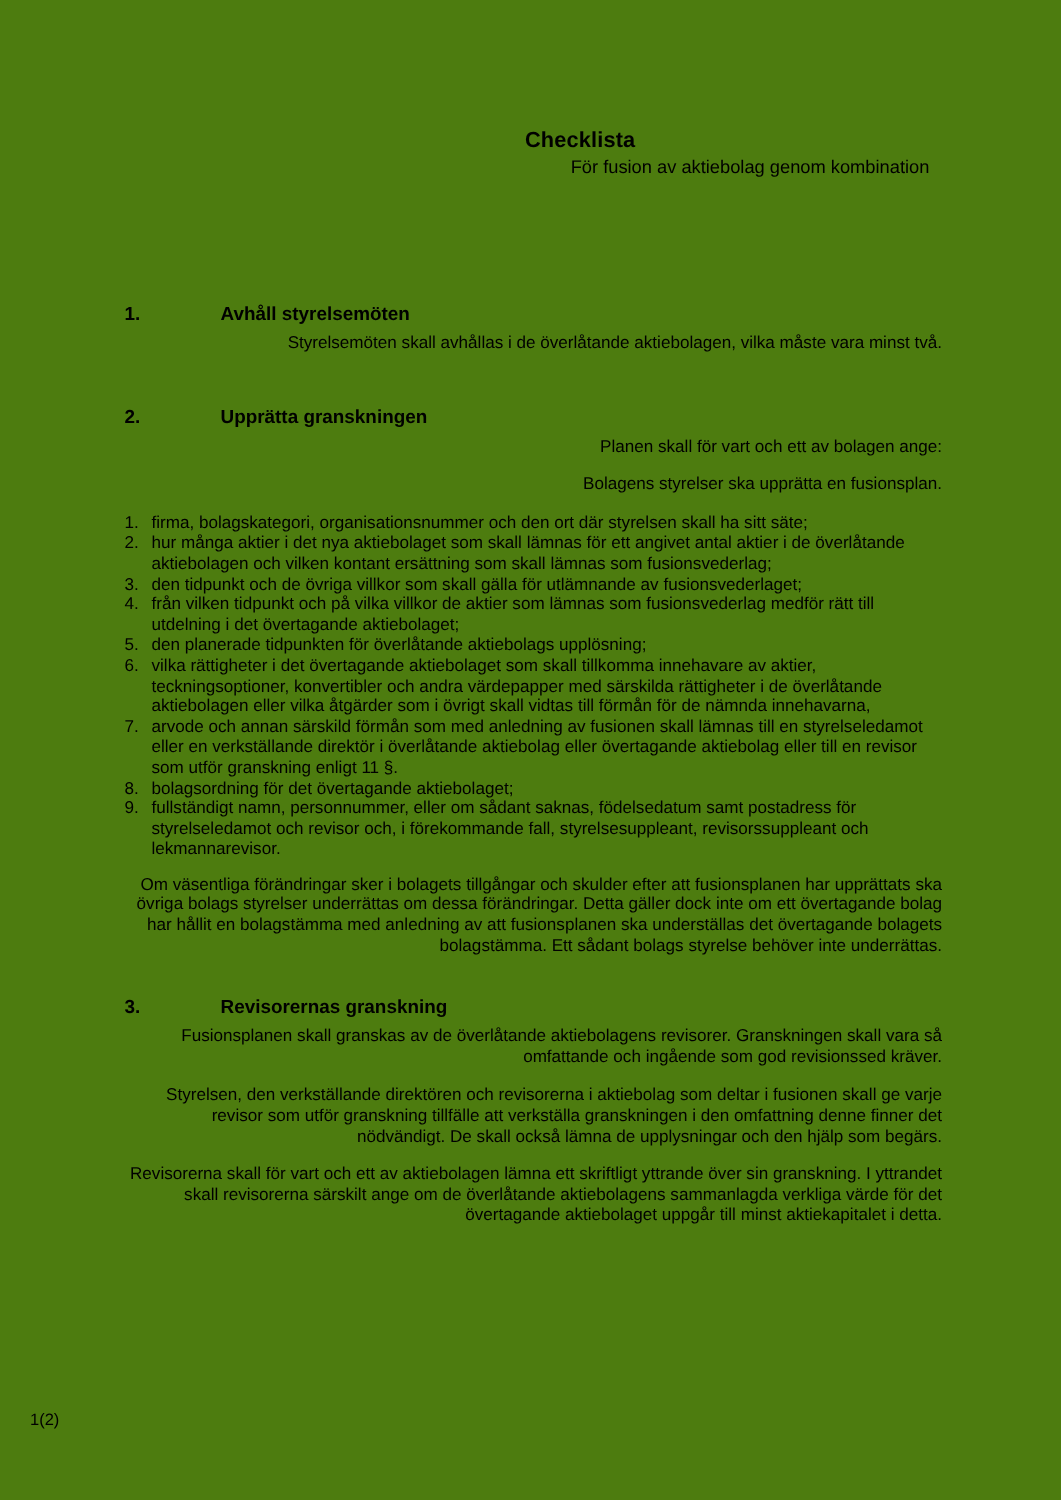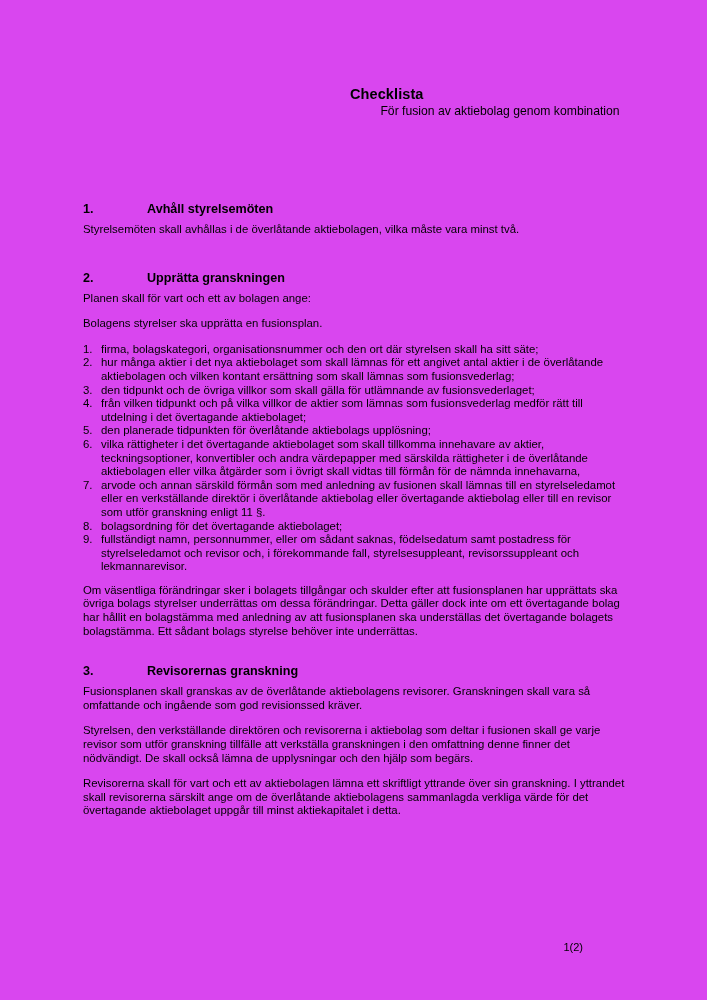--- a/index.html
+++ b/index.html
@@ -8,21 +8,21 @@
     background: #ffffff;
   }
   body {
     font-family: "Liberation Sans", sans-serif;
     color: #000000;
   }
   .page {
     position: relative;
     width: 707px;
     height: 1000px;
-    background: #d946ef;
+    background: #4d7c0f;
     overflow: hidden;
     box-sizing: border-box;
     text-decoration: underline;
   }
 
   
   .doc-header {
     position: absolute;
     left: 350px;
     top: 86px;
@@ -66,21 +66,21 @@
   }
   .section-heading .sec-title {
     flex: 1 1 auto;
     margin-left: 28px;
   }
 
   p.para {
     font-size: 11.4px;
     line-height: 13.6px;
     margin: 0 0 12px 0;
-    text-align: left;
+    text-align: right;
   }
 
   .spacer-lg { height: 22px; }
   .spacer-md { height: 14px; }
 
   ol.fusion-list {
     list-style: none;
     margin: 0 0 10px 0;
     padding: 0;
     font-size: 11.4px;
@@ -100,23 +100,24 @@
     flex: 1 1 auto;
     padding-right: 8px;
   }
 
   
   .page-footer {
     position: absolute;
     left: 0;
     top: 940px;
     width: 583px;
-    text-align: right;
+    text-align: left;
     font-size: 11px;
     line-height: 14px;
+    padding-left: 24px;
   }
   .page-footer .pg {
     display: inline-block;
     margin-left: -4px;
   }
 </style>
 </head>
 <body>
 
 <div class="page">

